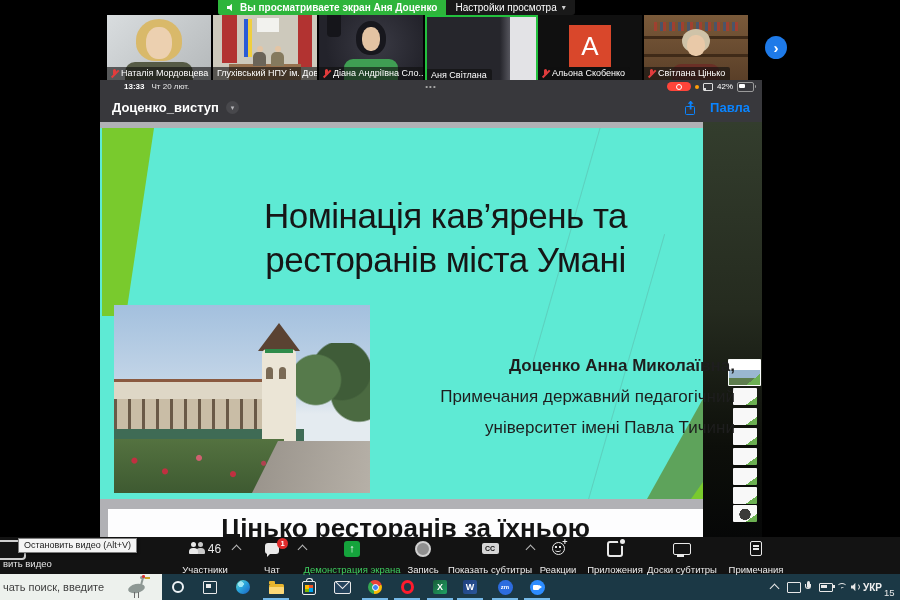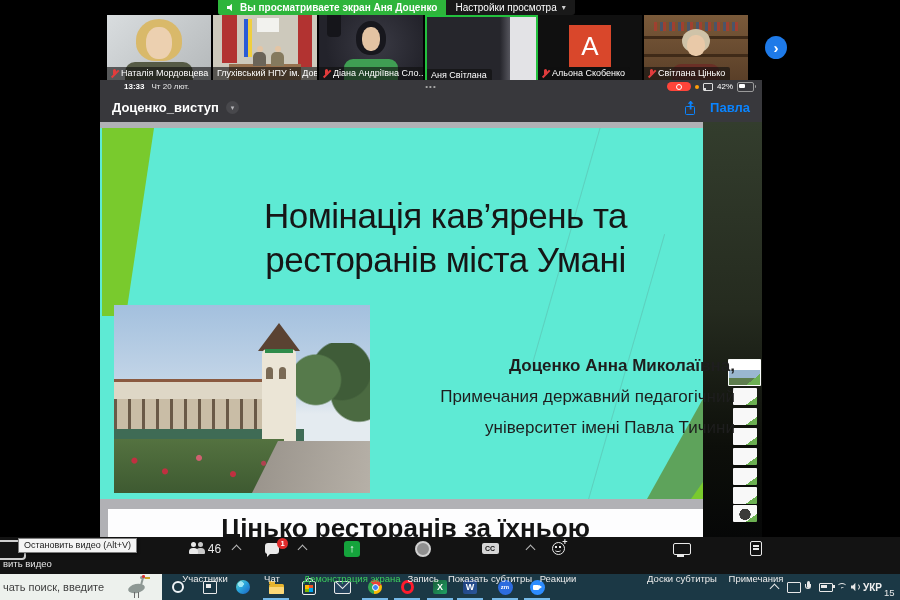--- a/index.html
+++ b/index.html
@@ -174,21 +174,21 @@
   .fthumb.sel{left:25px;width:31px;height:25px;border:1px solid rgba(255,255,255,.95);
           background-image:linear-gradient(to top left,#6cb052 0 22%,transparent 22%),
              linear-gradient(180deg,#fff 0 42%,#9ab7d0 42% 74%,#5e7d4e 74% 100%);}
   .fthumb.dark{background-image:radial-gradient(circle at 50% 55%,#3a3a38 0 36%,transparent 38%),
              linear-gradient(to top left,#6cb052 0 24%,transparent 24%);}
   
   #ztool{position:absolute;left:0;top:537px;width:900px;height:37px;background:#131313;z-index:45;}
   .tb{position:absolute;top:3px;display:flex;flex-direction:column;align-items:center;
       cursor:pointer;}
   .tb .ic{height:17px;display:flex;align-items:center;justify-content:center;gap:3px;}
-  .tb .lb{margin-top:16px;font-size:9.5px;color:#ececec;white-space:nowrap;}
+  .tb .lb{margin-top:7px;font-size:9.5px;color:#ececec;white-space:nowrap;}
   .tb.green .lb{color:#3ecf5f;}
   .chev{width:6px;height:6px;border-top:1.5px solid #b9b9b9;border-right:1.5px solid #b9b9b9;
         transform:rotate(-45deg);position:absolute;cursor:pointer;}
   .person{position:relative;width:9px;height:13px;}
   .person::before{content:'';position:absolute;left:2px;top:0;width:5px;height:5px;
                   border-radius:50%;background:#e9e9e9;}
   .person::after{content:'';position:absolute;left:0;top:6px;width:9px;height:6px;
                  border-radius:4px 4px 1px 1px;background:#e9e9e9;}
   .cnt{font-size:12px;color:#e9e9e9;}
   .bubble{position:relative;width:14px;height:11px;background:#e9e9e9;border-radius:3px;}
@@ -500,20 +500,26 @@
     <span class="chev" style="left:527px;top:9px;"></span>
 
     <div class="tb" style="left:518px;width:80px;">
       <div class="ic">
           <span class="smile"></span>
           <span class="plus">+</span>
         </div>
       <div class="lb">Реакции</div>
     </div>
 
+    <div class="tb" style="left:570px;width:90px;">
+      <div class="ic">
+          <span class="appsic"></span>
+        </div>
+      <div class="lb">Приложения</div>
+    </div>
 
     <div class="tb" style="left:627px;width:110px;">
       <div class="ic">
           <span class="boardic"></span>
         </div>
       <div class="lb">Доски субтитры</div>
     </div>
 
     <div class="tb" style="left:711px;width:90px;">
       <div class="ic">

